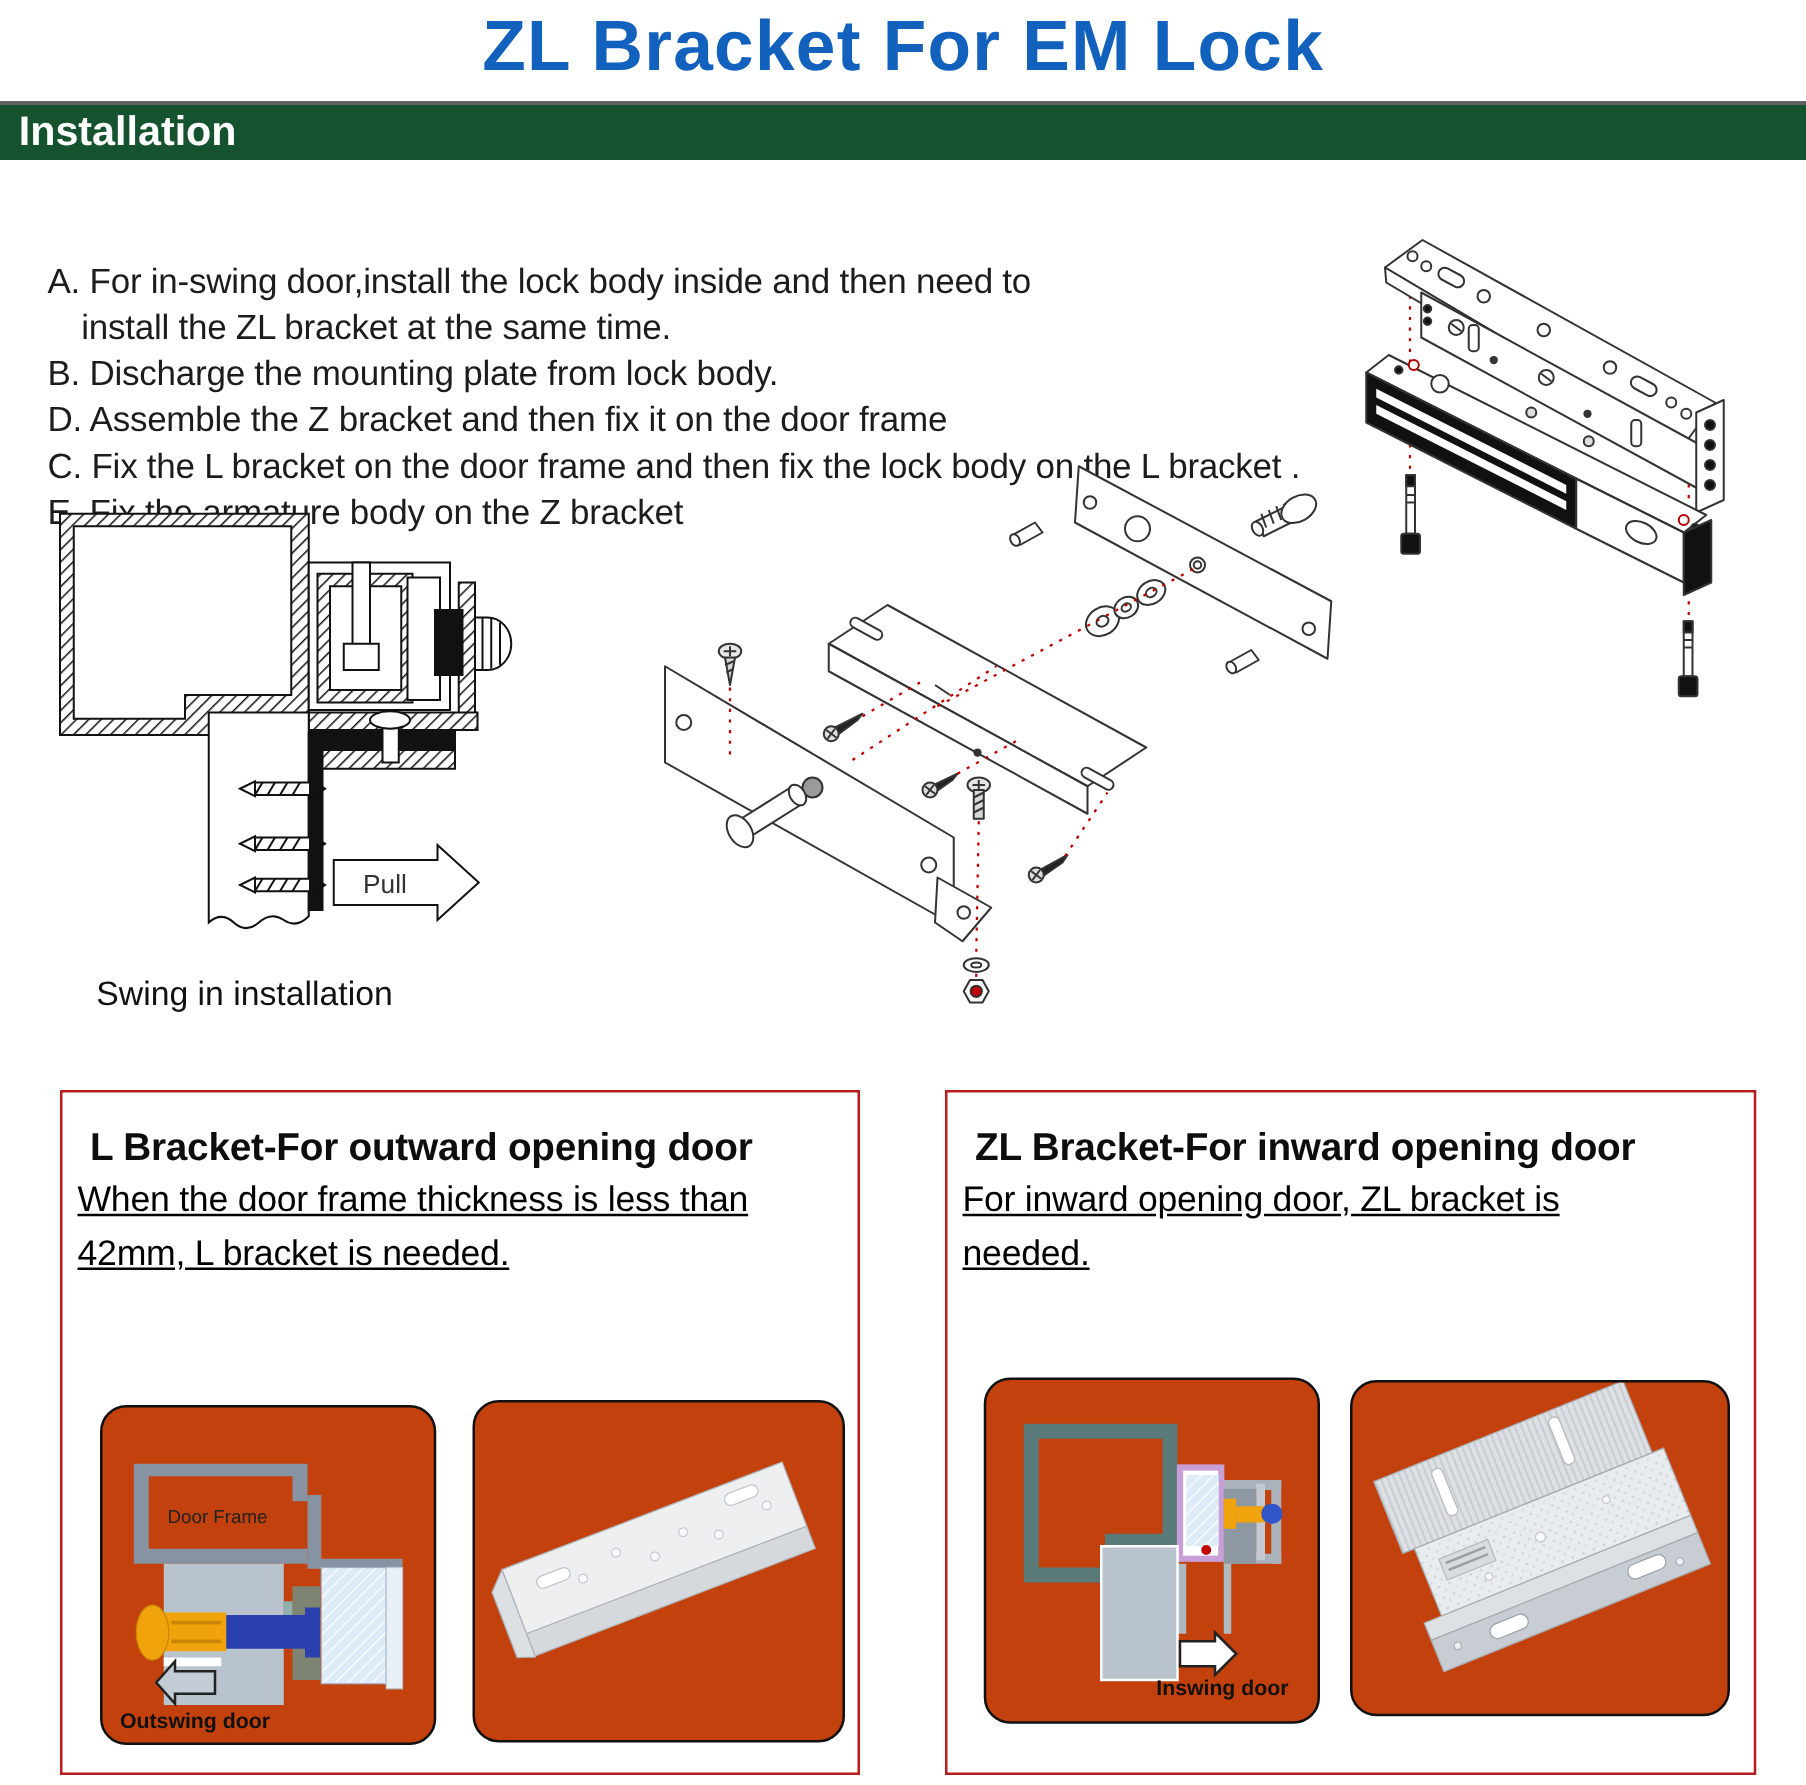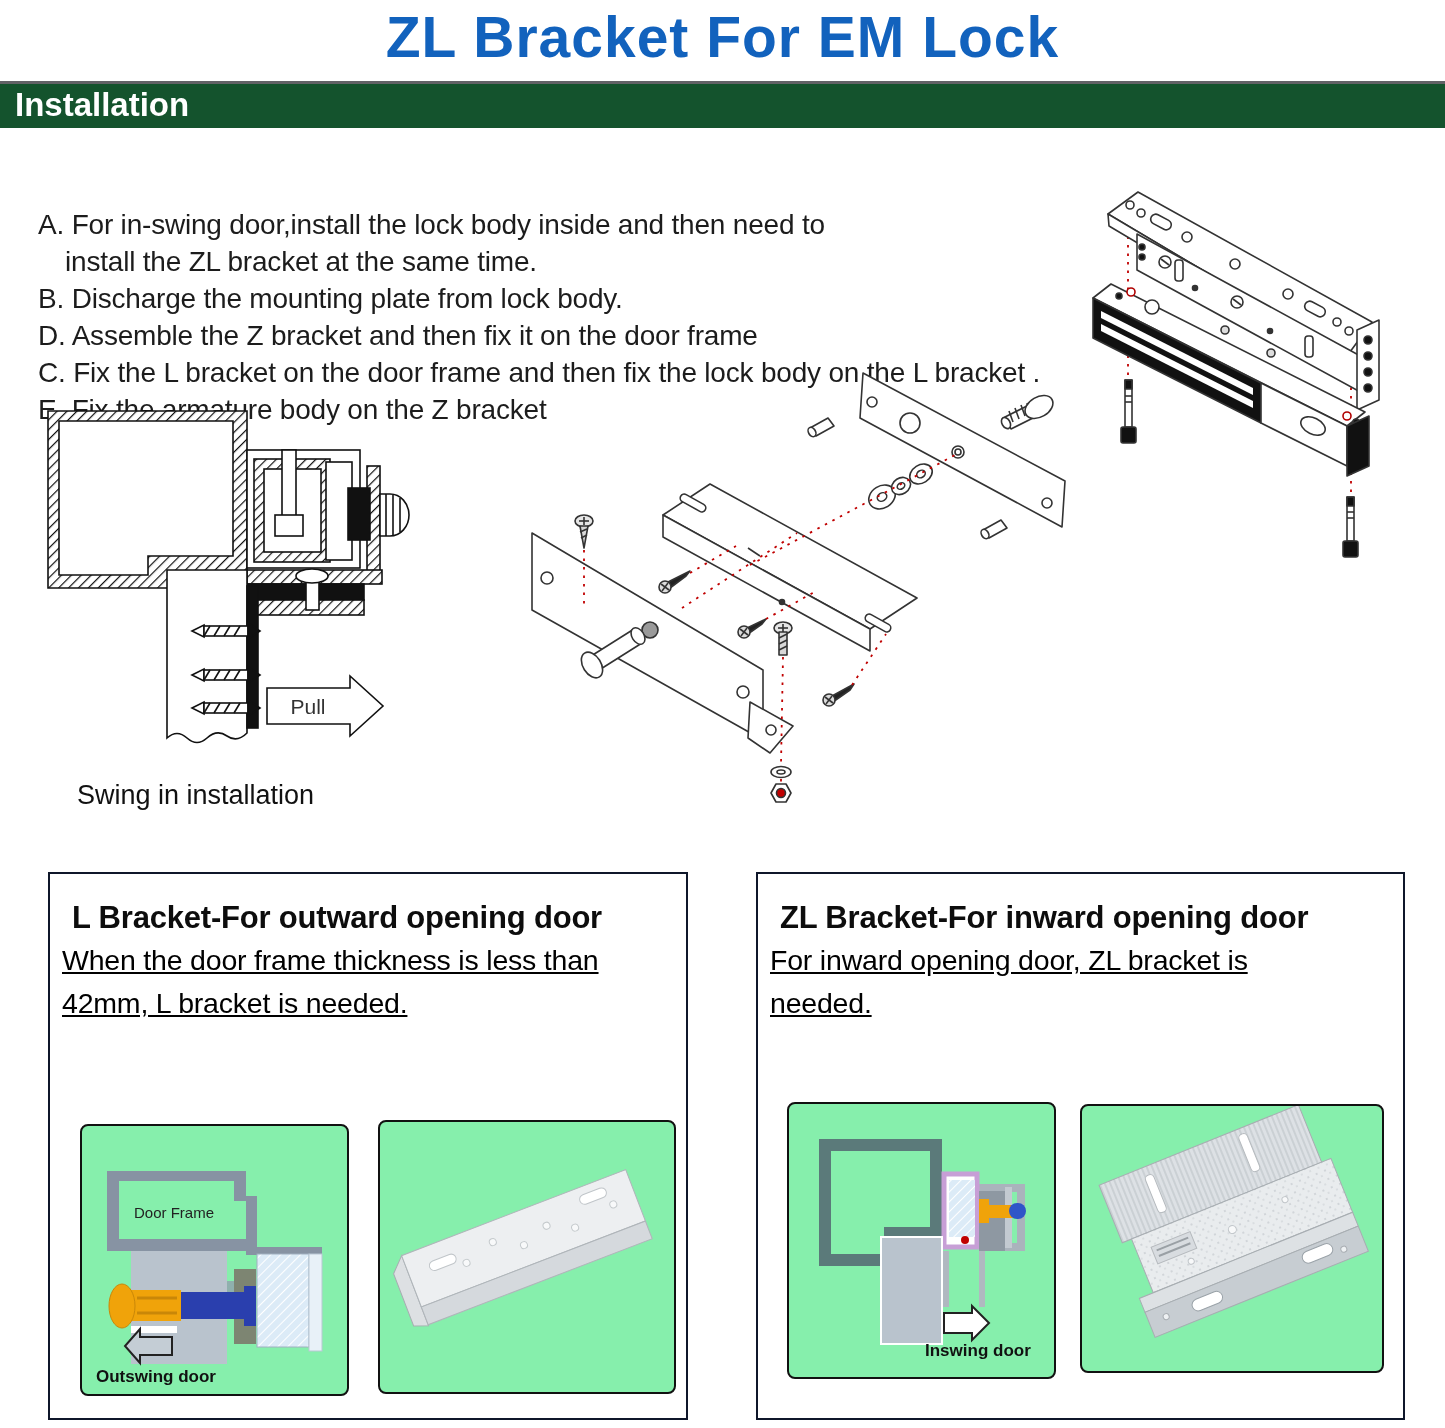--- a/index.html
+++ b/index.html
@@ -4,28 +4,28 @@
 <style>
   html,body{margin:0;padding:0;background:#fff;}
   .page{position:relative;width:1445px;height:1428px;background:#fff;overflow:hidden;
         font-family:"Liberation Sans",sans-serif;color:#1a1a1a;}
   .abs{position:absolute;}
   .title{top:4px;left:0;width:100%;text-align:center;font-size:57px;font-weight:bold;letter-spacing:1px;}
   .instbar{top:81px;left:0;width:100%;height:47px;background:#14532d;border-top:3px solid #626266;box-sizing:border-box;}
   .instbar span{display:inline-block;margin-left:15px;line-height:42px;font-size:33px;font-weight:bold;color:#fff;}
   .instructions{top:178px;left:38px;width:1110px;font-size:28px;line-height:37px;letter-spacing:-0.2px;color:#1c1c1c;margin-top:28px;}
   .instructions .indent{margin-left:27px;}
-  .panel{border:2px solid #0f172a;box-sizing:border-box;background:#fff;}
+  .panel{border:2px solid #b91c1c;box-sizing:border-box;background:#fff;}
   .panel-left{left:48px;top:872px;width:640px;height:548px;}
   .panel-right{left:733px;top:872px;width:649px;height:548px;margin-left:23px;}
   .panel .heading{position:absolute;left:22px;top:26px;font-size:31px;font-weight:bold;color:#0d0d0d;letter-spacing:-0.2px;}
   .panel .bodyline{position:absolute;left:12px;font-size:28.5px;color:#000000;letter-spacing:-0.2px;text-decoration:underline;}
   .panel .b1{top:70px;}
   .panel .b2{top:113px;}
-  .innerbox{position:absolute;border:2.5px solid #111;border-radius:8px;background:#86efac;overflow:hidden;}
+  .innerbox{position:absolute;border:2.5px solid #111;border-radius:21px;background:#c2410c;overflow:hidden;}
   svg{display:block;}
   svg text{font-family:"Liberation Sans",sans-serif;}
 </style>
 </head>
 <body>
 
 <div class="page">
 
   <svg width="0" height="0" style="position:absolute">
     <defs>

